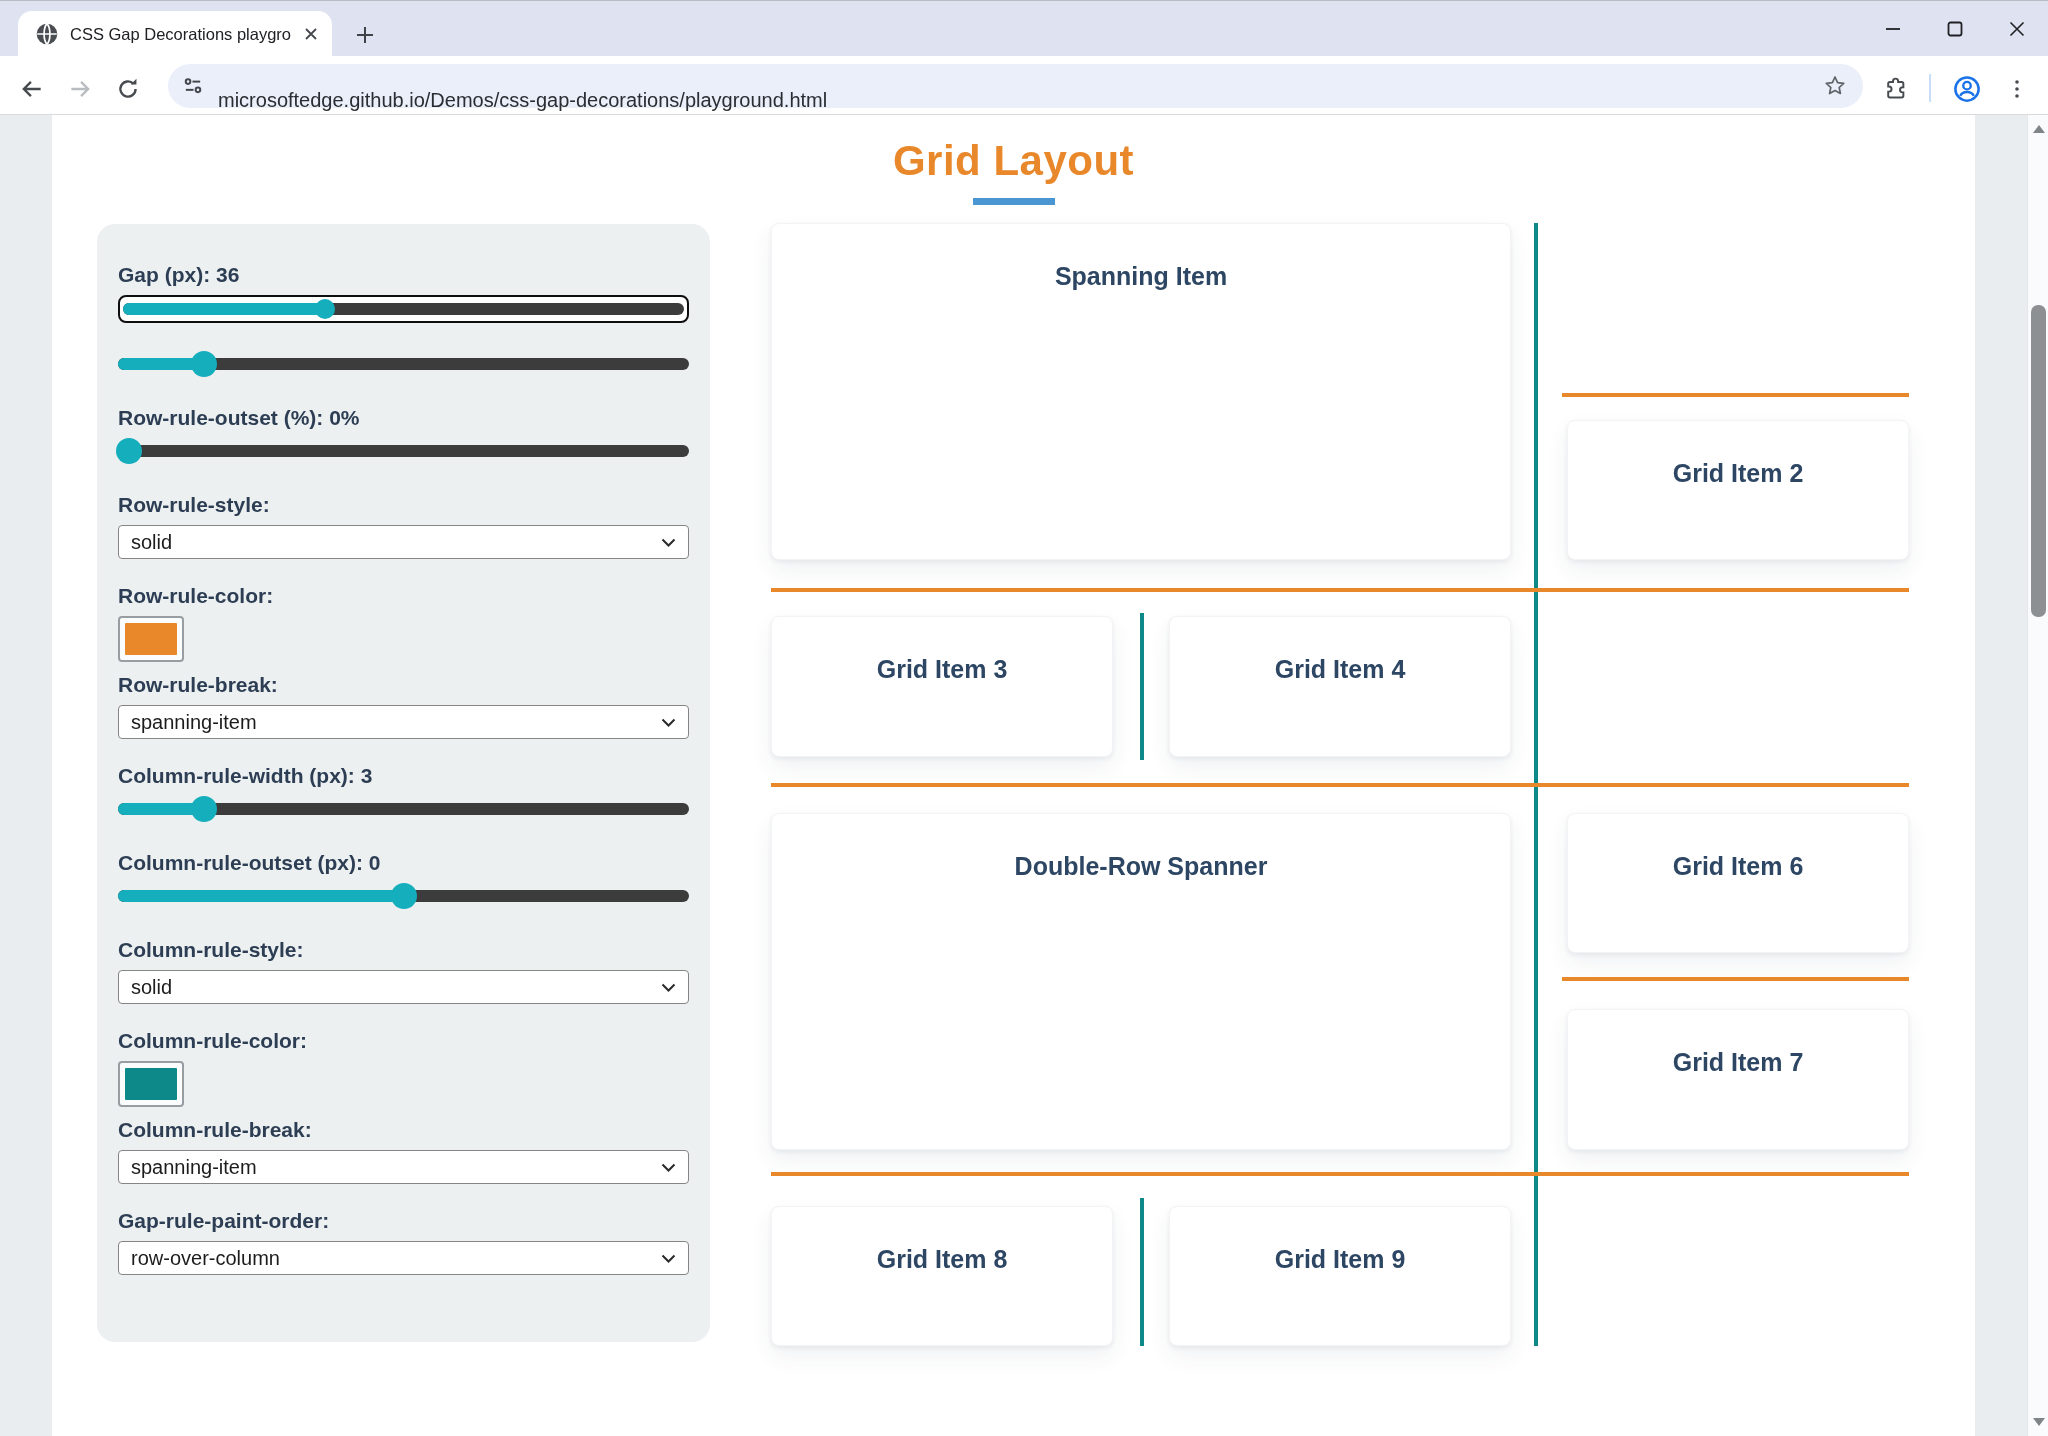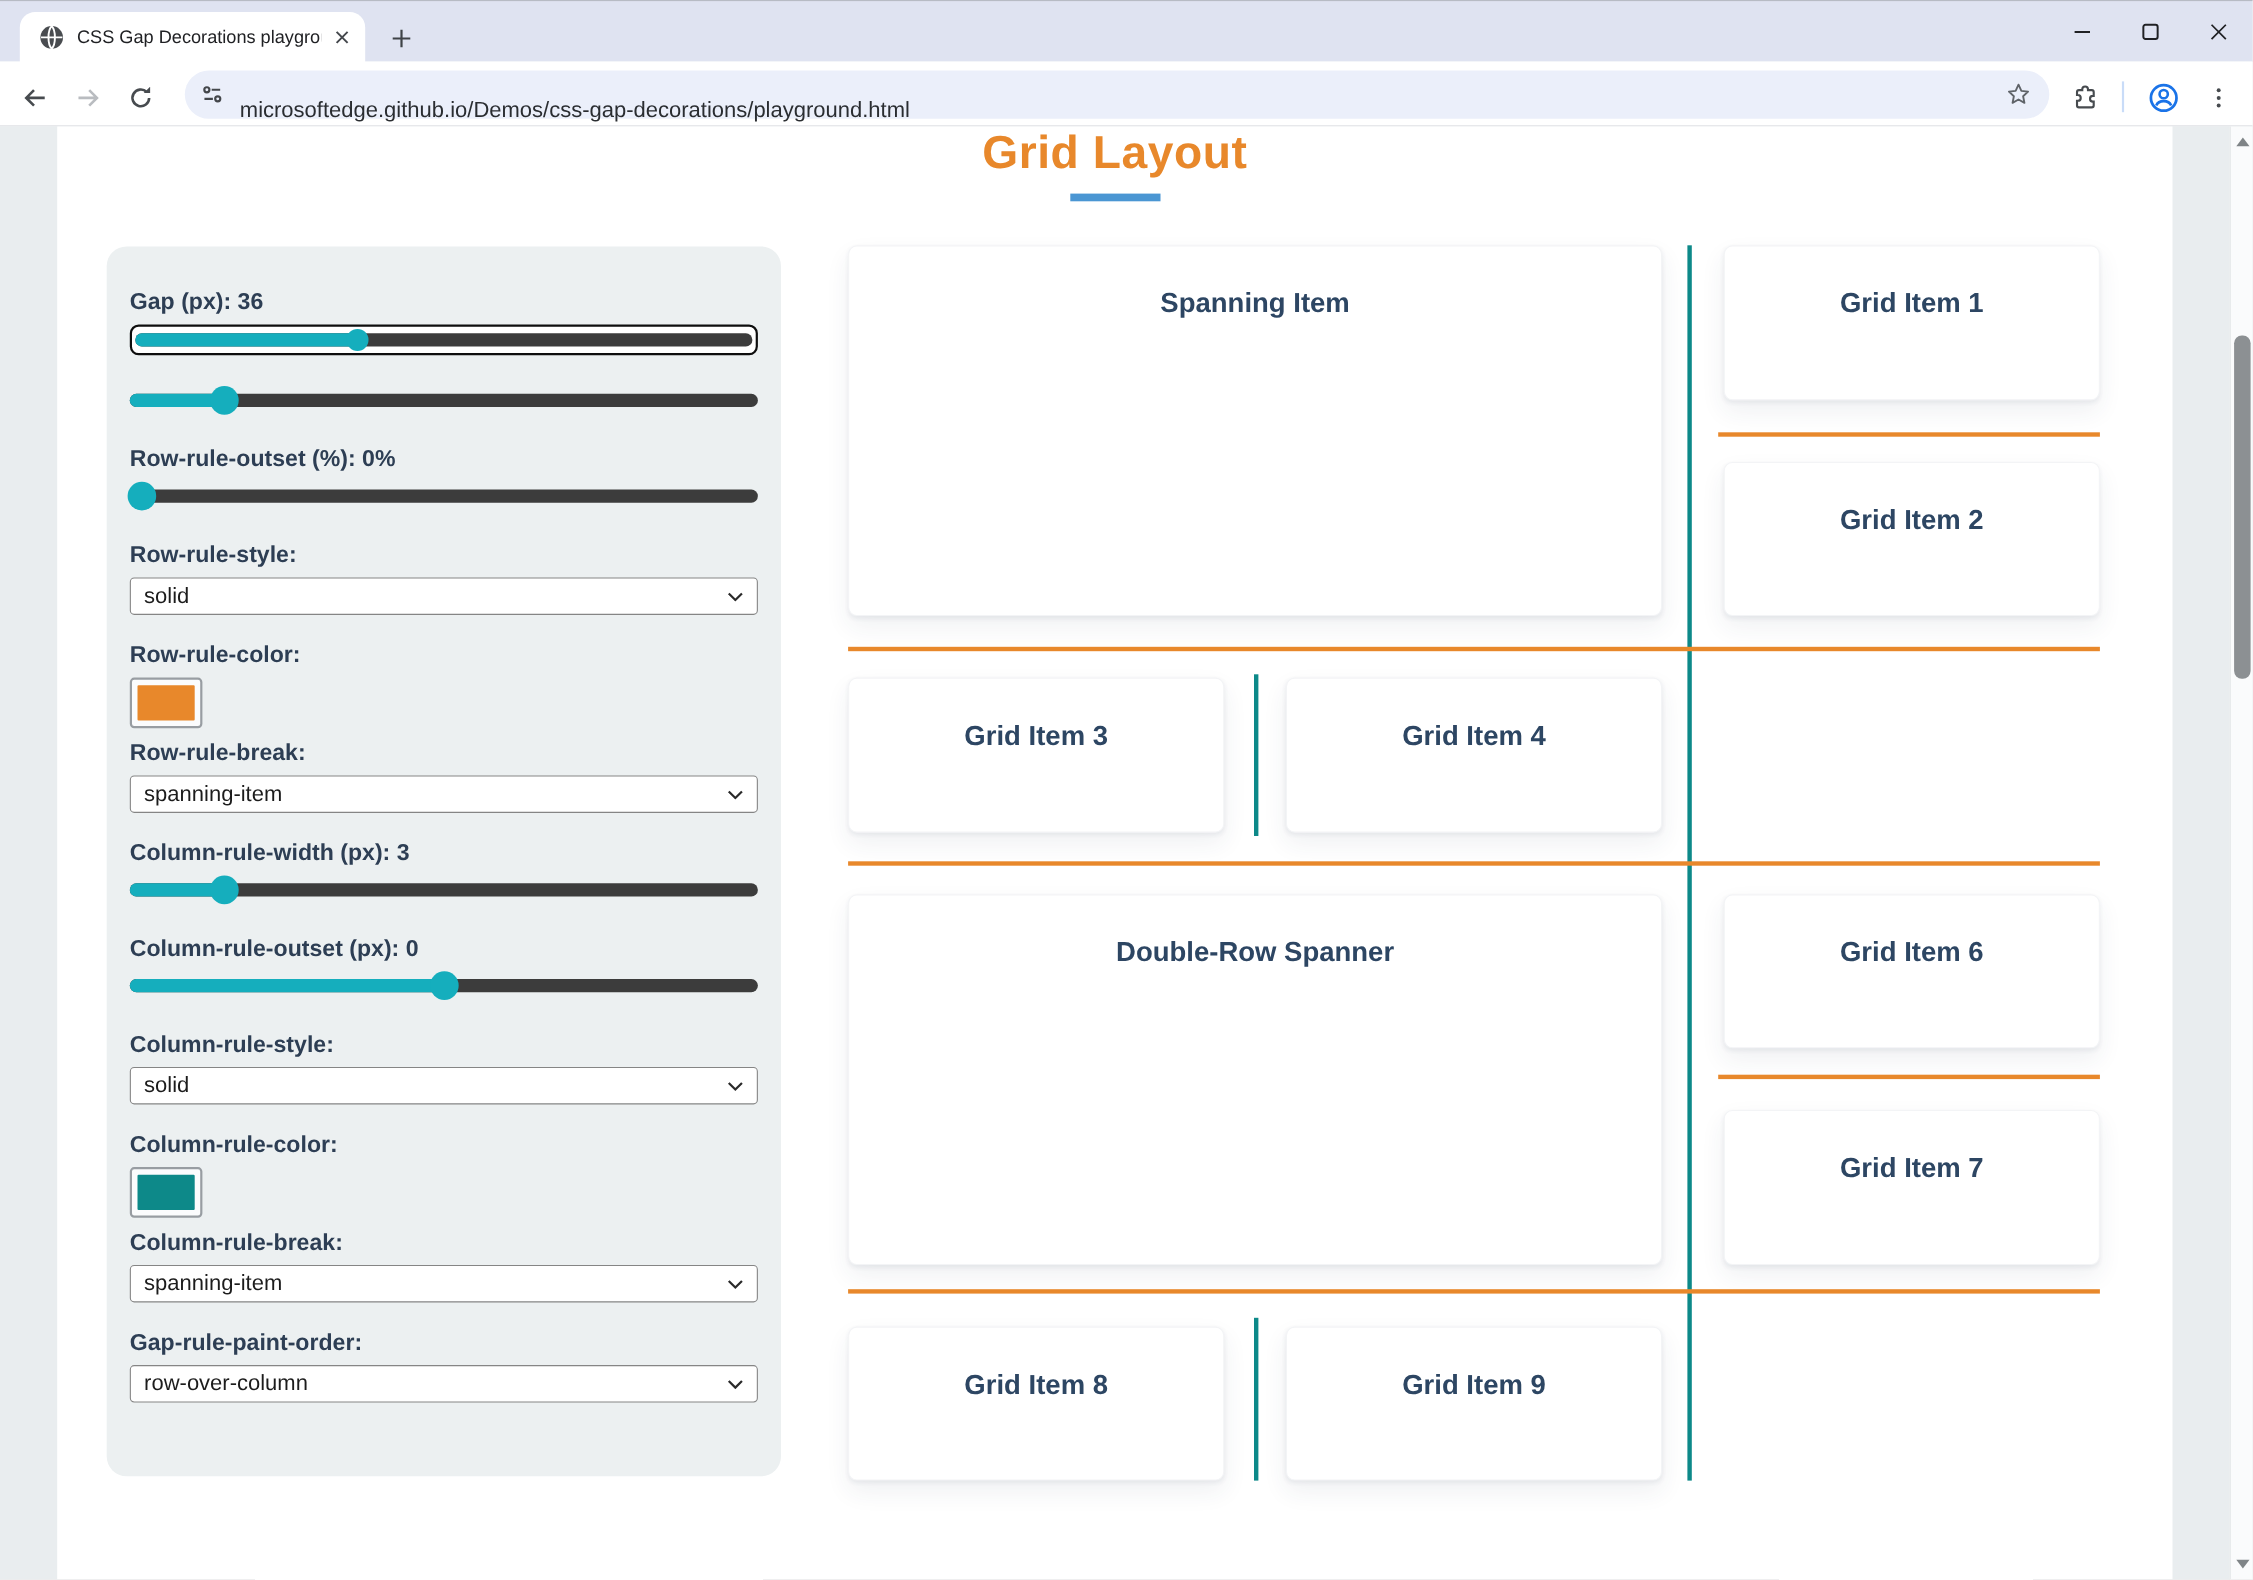--- a/index.html
+++ b/index.html
@@ -19,21 +19,21 @@
   .toolbar { position:absolute; left:0; top:56px; width:2048px; height:59px; background:#fff; border-bottom:1px solid #d8dade; }
   .nav-ic { position:absolute; top:75px; width:28px; height:28px; display:flex; align-items:center; justify-content:center; }
   .omnibox { position:absolute; left:168px; top:64px; width:1695px; height:44px; background:#ebeffa; border-radius:22px; display:flex; align-items:center; padding:0 16px 0 14px; }
   .url { font-size:20px; color:#2a2d31; margin-left:14px; white-space:nowrap; overflow:hidden; flex:1;margin-top:28px; }
   .tool-right-ic { position:absolute; top:74px; width:30px; height:30px; display:flex; align-items:center; justify-content:center; }
   .sep { position:absolute; left:1929px; top:74px; width:2px; height:28px; background:#c9dcf8; }
 
   
   .viewport { position:absolute; left:0; top:115px; width:2048px; height:1321px; background:#e9edef; }
   .container { position:absolute; left:52px; top:0; width:1923px; height:1321px; background:#fff; }
-  .page-title { text-align:center; font-size:42px; font-weight:700; letter-spacing:.5px; }
+  .page-title { margin-top:22px; text-align:center; font-size:42px; font-weight:700; letter-spacing:.5px; }
   .title-underline { width:82px; height:7px; margin:13px auto 0; }
 
   
   .sidebar { position:absolute; left:45px; top:109px; width:613px; height:1118px; background:#ecf0f1; border-radius:18px; padding:38px 21px 0; }
   .ctl-label { font-size:21px; font-weight:600; color:#2d3e54; line-height:26px; margin-bottom:7px; }
   .slider { position:relative; height:26px; margin-bottom:28px; }
   .slider .track { position:absolute; left:0; right:0; top:7px; height:12px; background:#3c3c3c; border-radius:6px; }
   .slider .fill { position:absolute; left:0; top:7px; height:12px; border-radius:6px 0 0 6px; }
   .slider .thumb { position:absolute; top:0; width:26px; height:26px; border-radius:50%; transform:translateX(-50%); }
   .focus-ring { border:2px solid #0e0e0e; border-radius:8px; background:#fff; padding:2px 3px; margin-bottom:28px; }
@@ -257,21 +257,20 @@
           <svg width="15" height="9" viewBox="0 0 15 9">
               <polyline points="1.5,1.5 7.5,7.5 13.5,1.5" fill="none" stroke="#2a2a2a" stroke-width="2"></polyline>
             </svg>
         </div>
 
       </div>
 
       <div class="grid-wrap">
         <div class="demo-grid">
           <div class="card pos-span-top">Spanning Item</div>
-          <div class="card pos-i1">Grid Item 1</div>
           <div class="card pos-i2">Grid Item 2</div>
           <div class="card pos-i3">Grid Item 3</div>
           <div class="card pos-i4">Grid Item 4</div>
           <div class="card pos-dbl">Double-Row Spanner</div>
           <div class="card pos-i6">Grid Item 6</div>
           <div class="card pos-i7">Grid Item 7</div>
           <div class="card pos-i8">Grid Item 8</div>
           <div class="card pos-i9">Grid Item 9</div>
         </div>
         <div class="gridlines">

